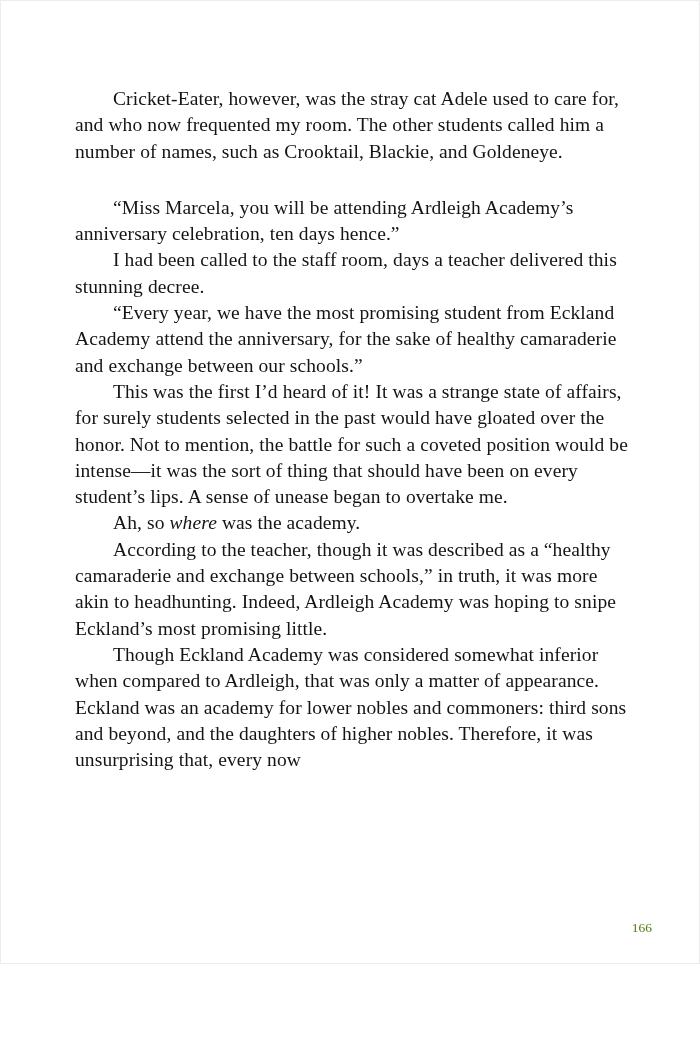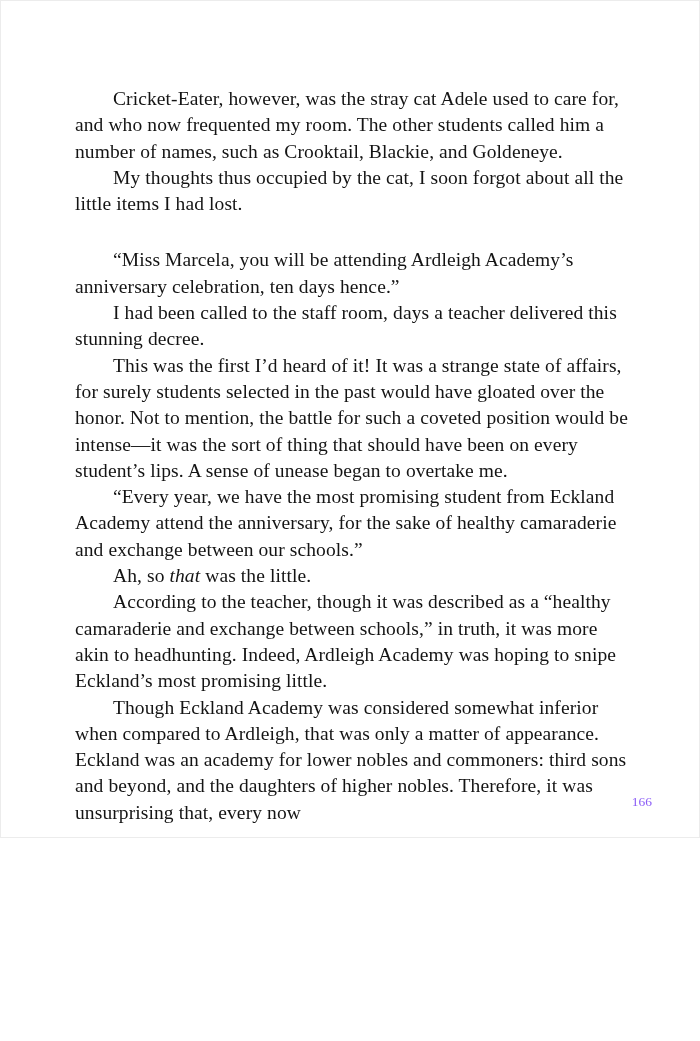--- a/index.html
+++ b/index.html
@@ -3,21 +3,21 @@
 <meta charset="utf-8">
 <style>
   html, body {
     margin: 0;
     padding: 0;
     background: #ffffff;
   }
   .page {
     position: relative;
     width: 700px;
-    height: 838px;
+    height: 964px;
     background: #ffffff;
     box-sizing: border-box;
     font-family: "Liberation Serif", "DejaVu Serif", serif;
     color: #141414;
     box-shadow: inset 0 0 0 1px #ececec;
     overflow: hidden;
   }
   .text-block {
     position: absolute;
     top: 86px;
@@ -36,32 +36,31 @@
     margin-top: 30px;
   }
   .italic {
     font-style: italic;
   }
   .page-number {
     position: absolute;
     right: 48px;
     bottom: 28px;
     font-size: 13.5px;
-    color: #8b5cf6;
+    color: #4d7c0f;
   }
 </style>
 </head>
 <body>
 
 <div class="page">
   <div class="text-block">
       <p><span>Cricket-Eater, however, was the stray cat Adele used to care for, and who now frequented my room. The other students called him a number of names, such as Crooktail, Blackie, and Goldeneye.</span></p>
-      <p><span>My thoughts thus occupied by the cat, I soon forgot about all the little items I had lost.</span></p>
       <p class="scene-break"><span>“Miss Marcela, you will be attending Ardleigh Academy’s anniversary celebration, ten days hence.”</span></p>
       <p><span>I had been called to the staff room, days a teacher delivered this stunning decree.</span></p>
+      <p><span>“Every year, we have the most promising student from Eckland Academy attend the anniversary, for the sake of healthy camaraderie and exchange between our schools.”</span></p>
       <p><span>This was the first I’d heard of it! It was a strange state of affairs, for surely students selected in the past would have gloated over the honor. Not to mention, the battle for such a coveted position would be intense—it was the sort of thing that should have been on every student’s lips. A sense of unease began to overtake me.</span></p>
-      <p><span>“Every year, we have the most promising student from Eckland Academy attend the anniversary, for the sake of healthy camaraderie and exchange between our schools.”</span></p>
-      <p><span>Ah, so </span><span class="italic">that</span><span> was the little.</span></p>
+      <p><span>Ah, so </span><span class="italic">where</span><span> was the academy.</span></p>
       <p><span>According to the teacher, though it was described as a “healthy camaraderie and exchange between schools,” in truth, it was more akin to headhunting. Indeed, Ardleigh Academy was hoping to snipe Eckland’s most promising little.</span></p>
       <p><span>Though Eckland Academy was considered somewhat inferior when compared to Ardleigh, that was only a matter of appearance. Eckland was an academy for lower nobles and commoners: third sons and beyond, and the daughters of higher nobles. Therefore, it was unsurprising that, every now</span></p>
     </div>
   <div class="page-number">166</div>
 </div>
 
 </body></html>

